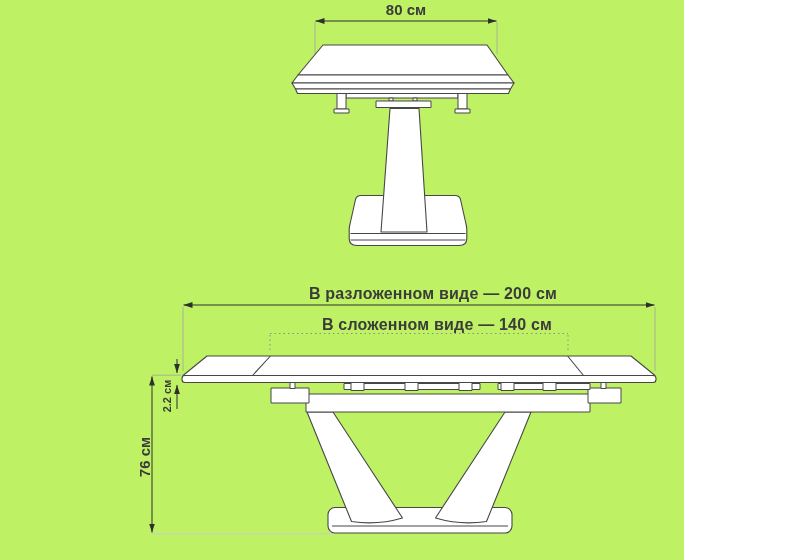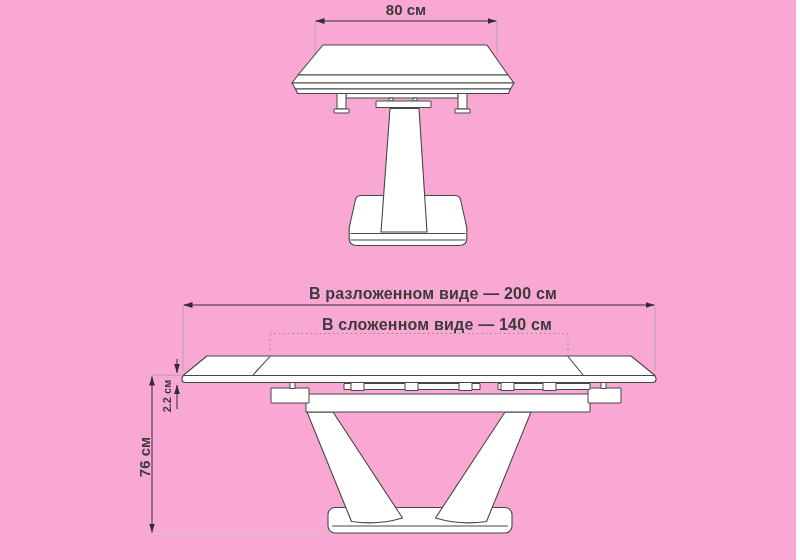--- a/index.html
+++ b/index.html
@@ -1,16 +1,16 @@
 <!DOCTYPE html>
 <html><head>
 <meta charset="utf-8">
 <style>
   html,body{margin:0;padding:0;background:#ffffff;}
-  .stage{position:relative;width:796px;height:560px;background:#f9a8d4;overflow:hidden;
+  .stage{position:relative;width:684px;height:560px;background:#bef264;overflow:hidden;
          font-family:"Liberation Sans", sans-serif;text-decoration:underline;}
   svg{display:block;}
   .obj{fill:#ffffff;stroke:#474747;stroke-width:1.1;stroke-linejoin:round;}
   .objthin{fill:#ffffff;stroke:#474747;stroke-width:1;stroke-linejoin:round;}
   .ln{stroke:#474747;stroke-width:1.1;fill:none;stroke-linecap:round;}
   .dim{stroke:#2f2f2f;stroke-width:1;fill:none;}
   .ext{stroke:#a3a3a3;stroke-width:0.8;fill:none;}
   .dot{stroke:#8c8c8c;stroke-width:1;fill:none;stroke-dasharray:1.5 3;}
   .floor{stroke:#c9c9c9;stroke-width:1;fill:none;}
   .lbl{fill:#3b3b3b;font-family:"Liberation Sans", sans-serif;font-weight:600;font-size:16px;letter-spacing:.2px;}

